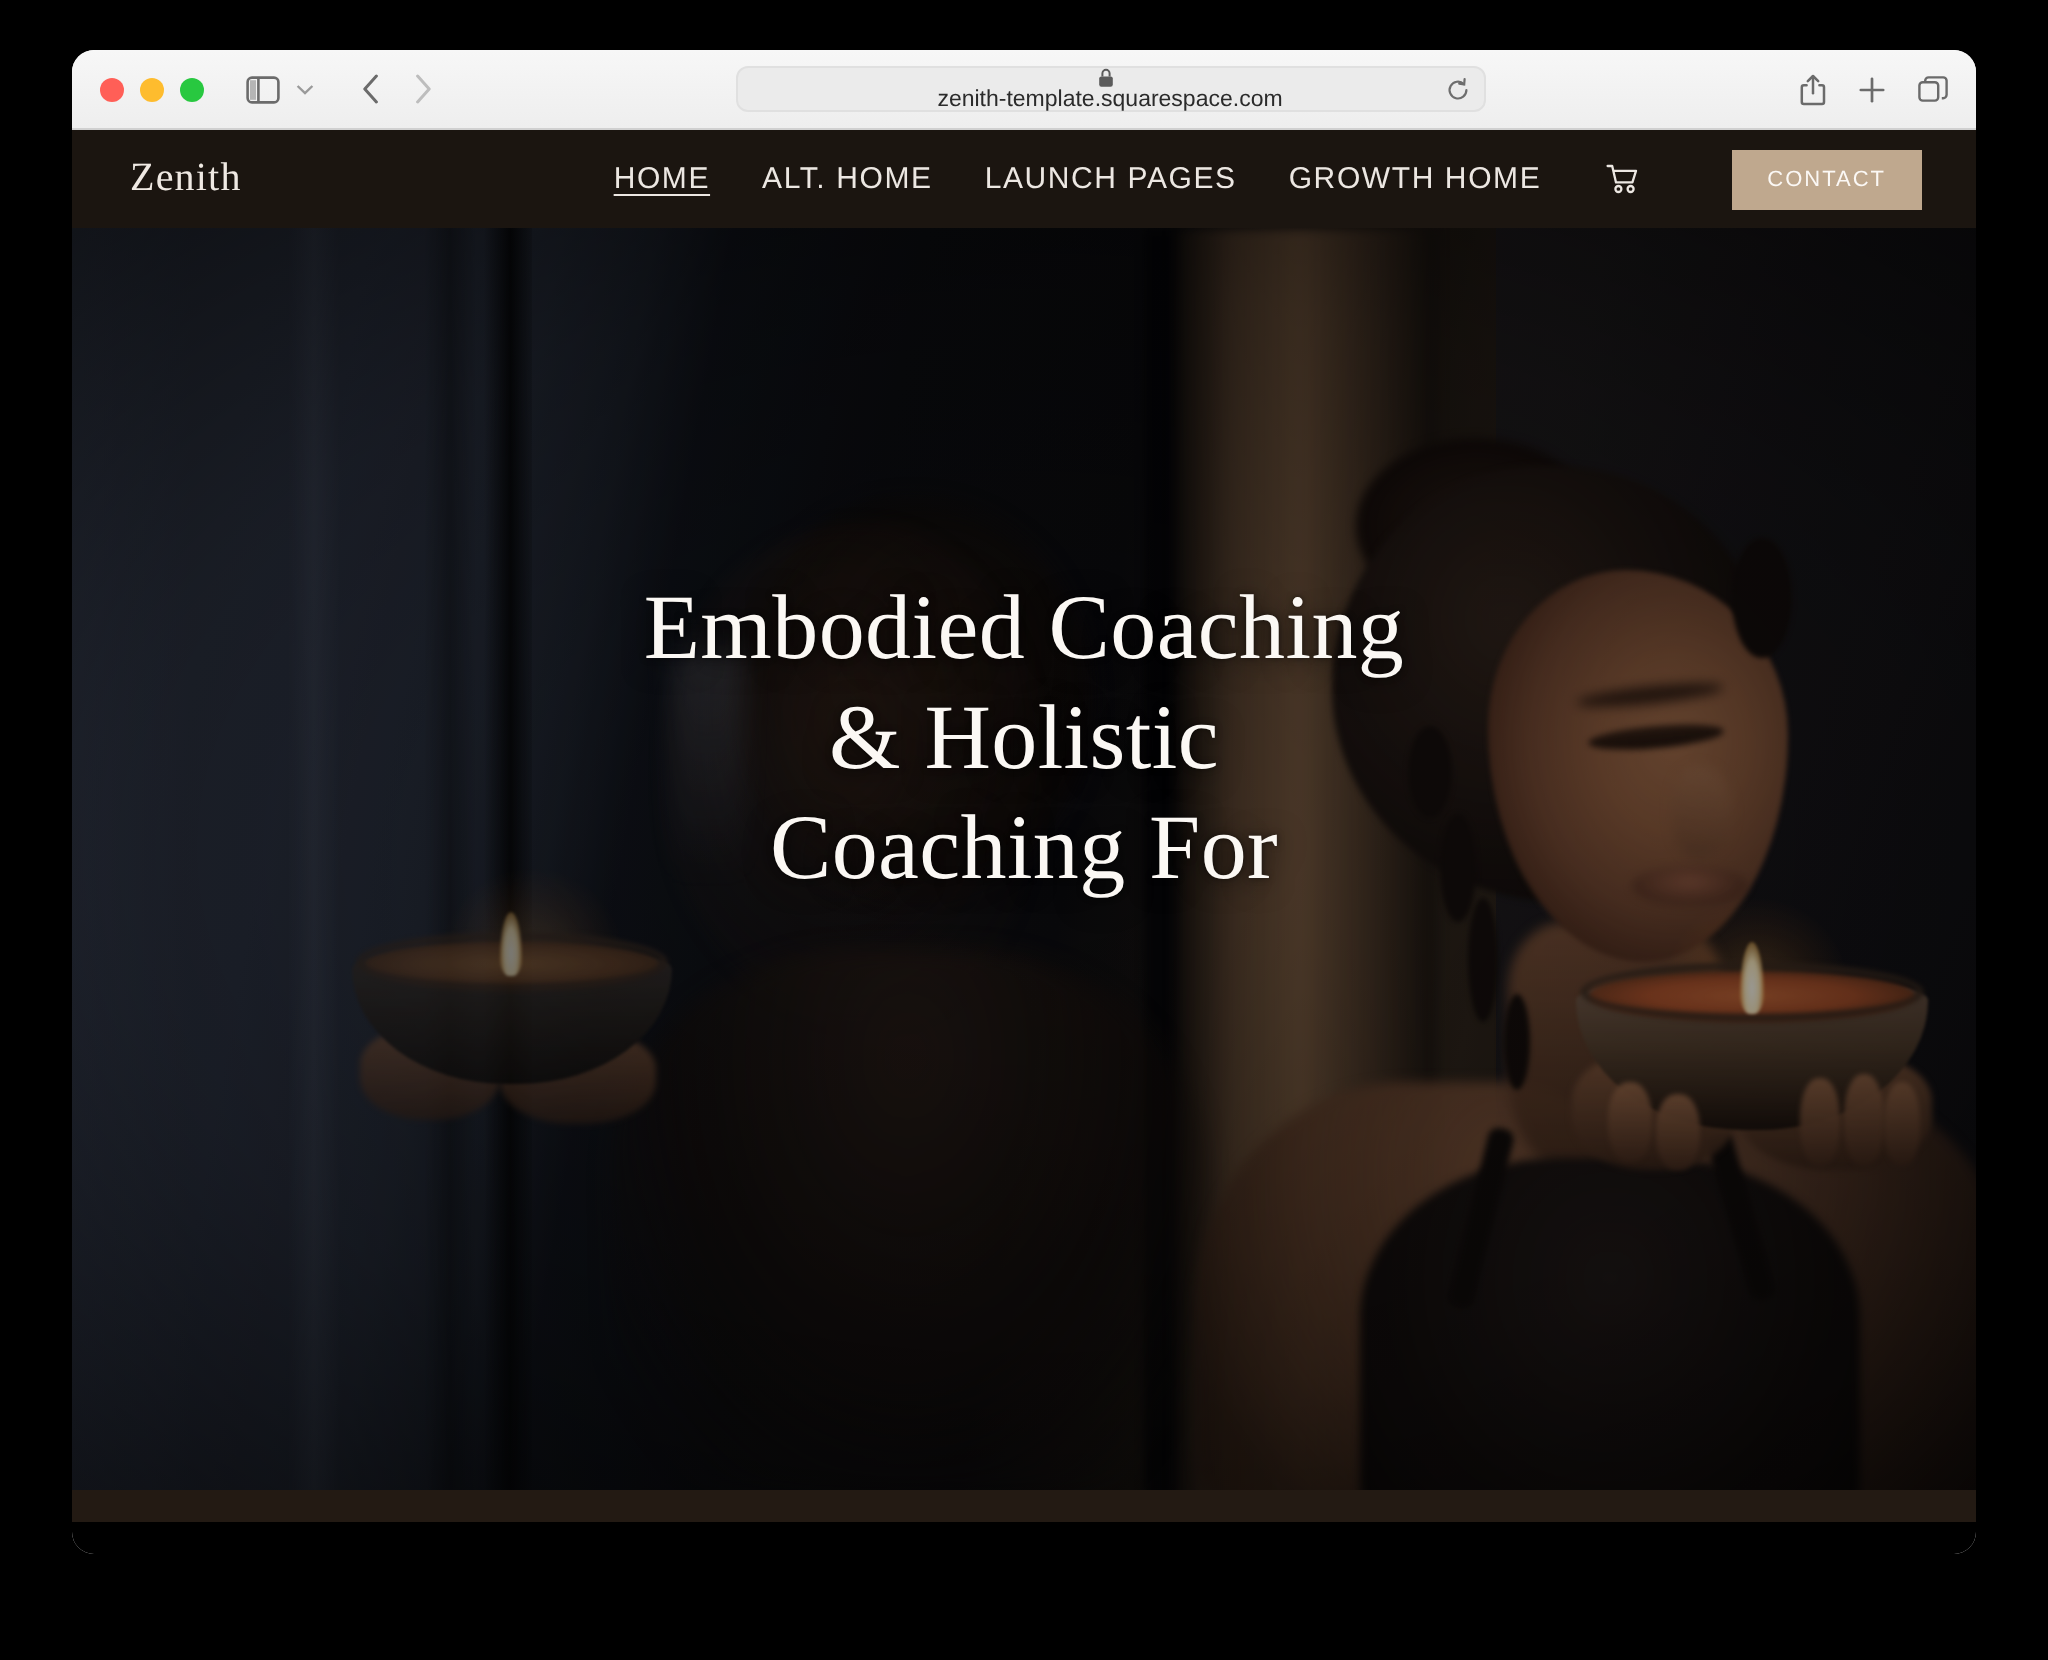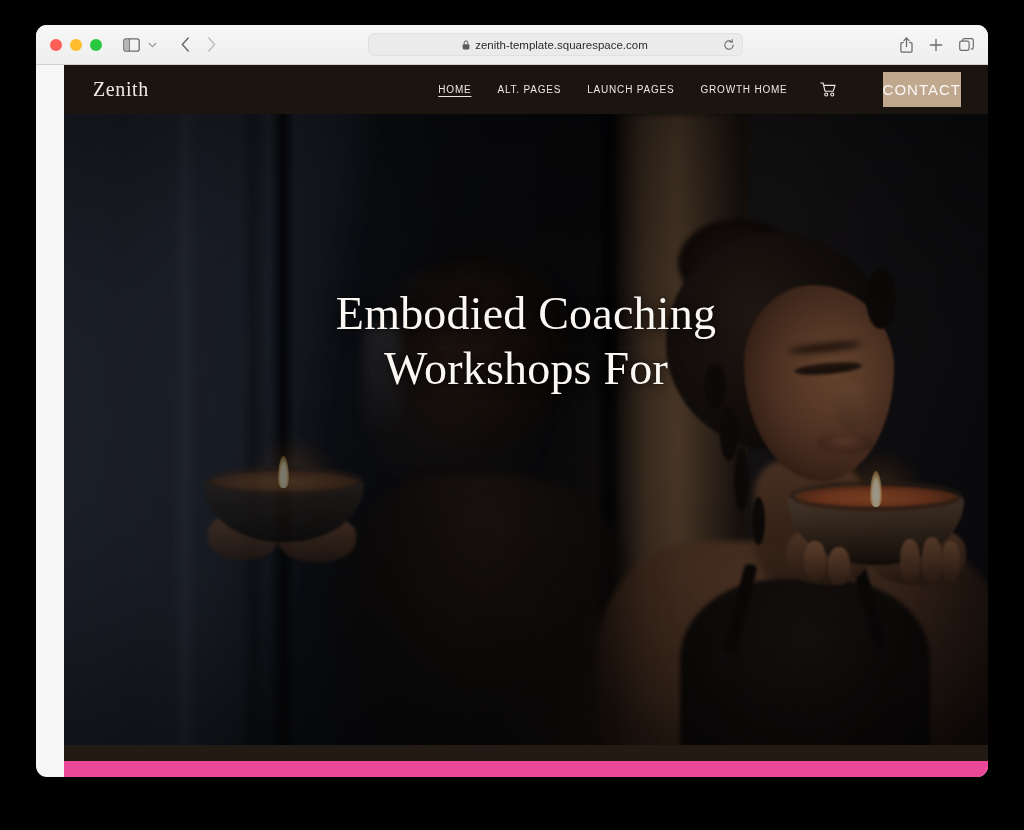--- a/index.html
+++ b/index.html
@@ -51,62 +51,63 @@
   .url-wrap { flex: 1; display: flex; justify-content: center; }
   .urlbar {
     width: 375px; height: 23px;
     background: #ebebeb;
     border: 1px solid #e0e0e0;
     border-radius: 6px;
     display: flex; align-items: center; justify-content: center;
     position: relative;
     font-size: 11.5px;
     color: #2b2b2b;
+    flex-direction: column;
   }
   .urlbar .lock { margin-right: 5px; display: inline-flex; color: #5b5b5b; }
   .urlbar .reload {
     position: absolute; right: 7px; top: 50%; transform: translateY(-50%);
     color: #6d6d6d; display: inline-flex;
   }
   .tb-right { display: flex; align-items: center; gap: 16px; margin-left: 14px; }
 
   
-  .site { position: relative; height: 712px; background: #ec4899; overflow: hidden; margin-left: 28px; }
+  .site { position: relative; height: 712px; background: #000000; overflow: hidden; }
 
   .site-header {
     position: relative; z-index: 5;
     height: 49px;
     background: #1b1510;
     display: flex; align-items: center;
     padding: 0 27px 0 29px;
   }
   .logo {
     font-family: "Liberation Serif", serif;
     font-size: 20px;
     letter-spacing: 0.6px;
     color: #efe9e3;
     font-weight: 400;
   }
   .nav { margin-left: auto; display: flex; align-items: center; gap: 26px; }
   .nav a {
-    font-size: 10px;
+    font-size: 15px;
     letter-spacing: 0.8px;
     color: #ece7e2;
     text-decoration: none;
     white-space: nowrap;
   }
   .nav a.active { text-decoration: underline; text-underline-offset: 3px; }
   .cart-icon { color: #ece7e2; display: inline-flex; margin-left: 6px; }
   .contact-btn {
     margin-left: 20px;
     background: #bfa88e;
     color: #fbf8f5;
-    font-size: 15px;
+    font-size: 11px;
     letter-spacing: 1px;
-    padding: 9px 0;
+    padding: 9px 18px;
     border: none;
     cursor: pointer;
     font-family: "Liberation Sans", sans-serif;
   }
 
   
   .hero { position: relative; height: 647px; overflow: hidden; background: #0b0c10; }
   .hero-photo { position: absolute; inset: 0; }
 
   
@@ -432,21 +433,21 @@
     </div>
   </div>
 
   <div class="site">
 
     <div class="site-header">
       <div class="logo">Zenith</div>
 
       <nav class="nav">
         <a href="#" class="active">HOME</a>
-        <a href="#">ALT. PAGES</a>
+        <a href="#">ALT. HOME</a>
         <a href="#">LAUNCH PAGES</a>
         <a href="#">GROWTH HOME</a>
 
         <span class="cart-icon">
           <svg width="17" height="15" viewBox="0 0 17 15" fill="none" stroke="currentColor" stroke-width="1.15" stroke-linecap="round" stroke-linejoin="round">
             <path d="M0.8 1 H3.1 L5 9.2 H13.2 L15 3.4 H3.9"></path>
             <circle cx="6.2" cy="12.5" r="1.5"></circle>
             <circle cx="12.3" cy="12.5" r="1.5"></circle>
           </svg>
         </span>
@@ -518,20 +519,21 @@
           <div class="flame"></div>
         </div>
 
         <div class="dim"></div>
         <div class="vignette"></div>
       </div>
 
       <div class="hero-copy">
         <h1 class="headline">
           <span class="ln">Embodied Coaching</span>
-          <span class="ln">Workshops For</span>
+          <span class="ln">&amp; Holistic</span>
+          <span class="ln">Coaching For</span>
         </h1>
       </div>
 
       <div class="site-footer-strip"></div>
     </div>
   </div>
 </div>
 
 </body></html>

